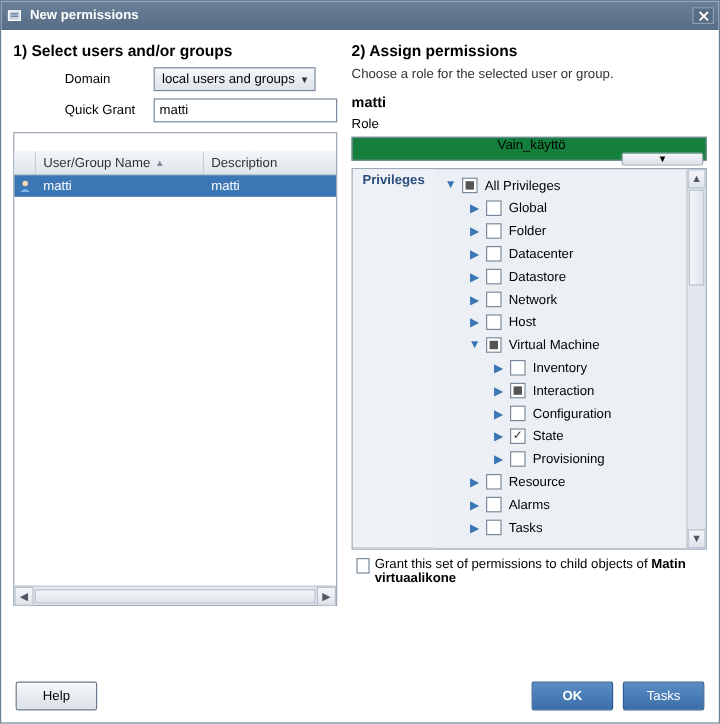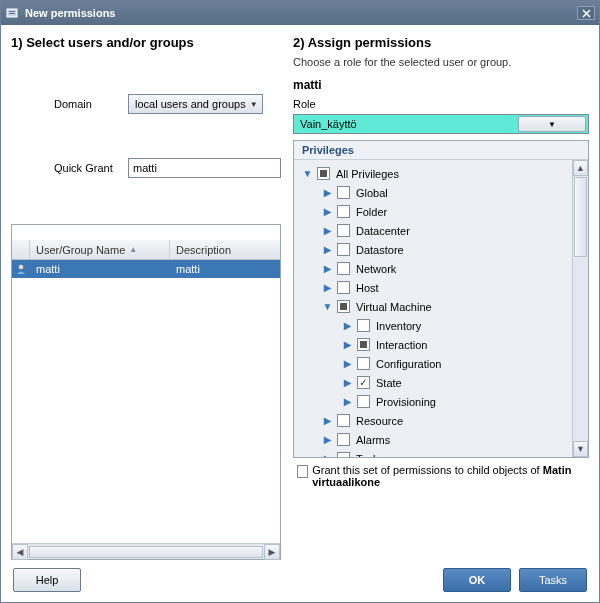--- a/index.html
+++ b/index.html
@@ -3,21 +3,21 @@
 <meta charset="utf-8">
 <style>
 * { box-sizing: border-box; margin: 0; padding: 0; font-family: Arial, sans-serif; font-size: 11px; }
 body { width: 600px; height: 603px; background: #fff; border: 1px solid #6b8098; overflow: hidden; }
 
 .titlebar { background: linear-gradient(to bottom, #6b8098 0%, #566d86 100%); height: 22px; color: #fff; display: flex; align-items: center; padding: 12px 4px; font-size: 11px; font-weight: bold; }
 .titlebar .app-icon { width: 14px; height: 14px; margin-right: 6px; display: inline-flex; align-items: center; justify-content: center; }
 .titlebar .close { margin-left: auto; width: 18px; height: 14px; background: #576d86; border: 1px solid #8ea0b4; display: flex; align-items: center; justify-content: center; cursor: pointer; }
 
 .body { display: flex; padding: 10px 10px 0 10px; height: 535px; }
-.left { width: 282px; padding-right: 12px; display: flex; flex-direction: column; gap: 38px; }
+.left { width: 282px; padding-right: 12px; display: flex; flex-direction: column; }
 .right { flex: 1; display: flex; flex-direction: column; }
 
 .step-head { font-weight: bold; font-size: 13px; margin-bottom: 6px; }
 .subhead { color: #333; margin-bottom: 8px; font-size: 11px; }
 
 .row { display: flex; align-items: center; margin-bottom: 6px; padding-left: 43px; }
 .row .lbl { width: 74px; }
 .dropdown { height: 20px; border: 1px solid #7a8a9c; background: linear-gradient(to bottom,#f7f8fa,#dde3ea); display: flex; align-items: center; padding: 0 4px 0 6px; cursor: pointer; }
 .dropdown .caret { margin-left: 4px; font-size: 8px; color:#333; }
 .text-input { height: 20px; border: 1px solid #7a8a9c; background: #fff; padding: 0 4px; flex: 1; max-width: 170px; }
@@ -35,24 +35,24 @@
 .td2 { width: 140px; padding: 0 6px; }
 .td3 { flex: 1; padding: 0 6px; }
 .user-icon svg { display:block; }
 
 .hscroll { position:absolute; left:0; right:0; bottom:0; height:16px; background:#e4e8ee; border-top:1px solid #c0c8d1; display:flex; align-items:center; }
 .hscroll .arrow { width:16px; height:16px; display:flex;align-items:center;justify-content:center;color:#556; background:linear-gradient(#f4f6f9,#dde3ea); border:1px solid #b7c1cc; font-size:9px; }
 .hscroll .thumb { flex:1; height:12px; margin:0 1px; background:linear-gradient(#f4f6f9,#dde3ea); border:1px solid #b7c1cc; }
 
 .user-title { font-weight: bold; margin: 2px 0 6px; font-size:12px; }
 .role-lbl { margin-bottom: 4px; }
-.role-select { height: 20px; border: 1px solid #7a8a9c; background: #5eead4; display: flex; align-items: center; padding: 0 2px 0 6px; cursor: pointer; }
+.role-select { height: 20px; border: 1px solid #7a8a9c; background: #15803d; display: flex; align-items: center; padding: 0 2px 0 6px; cursor: pointer; flex-direction: column; }
 .role-select .btn { width: 16px; height: 16px; margin-left:auto; background: linear-gradient(#f4f6f9,#dde3ea); border:1px solid #9aa7b5; display:flex;align-items:center;justify-content:center; font-size:8px; }
 
-.priv-box { margin-top: 6px; border: 1px solid #9aa7b5; height: 318px; background:#eceff3; display:flex; flex-direction:column; }
+.priv-box { margin-top: 6px; border: 1px solid #9aa7b5; height: 318px; background:#eceff3; display:flex; flex-direction:row; }
 .priv-title { background:#eef1f5; color:#2a4e7d; font-weight:bold; padding:3px 8px; font-size:11px; border-bottom:1px solid #c7cfd8;}
 .tree-wrap { flex:1; display:flex; overflow:hidden; }
 .tree { flex:1; overflow:hidden; padding:4px 0; }
 .vscroll { width:16px; background:#e4e8ee; border-left:1px solid #c0c8d1; display:flex; flex-direction:column; }
 .vscroll .arrow { height:16px; background:linear-gradient(#f4f6f9,#dde3ea); border:1px solid #b7c1cc; display:flex;align-items:center;justify-content:center;font-size:9px;color:#556; }
 .vscroll .thumb { flex:0 0 80px; margin:1px; background:linear-gradient(to right,#f4f6f9,#dde3ea); border:1px solid #b7c1cc; }
 .vscroll .track { flex:1; }
 
 .node { display:flex; align-items:center; height:19px; padding-left:8px; }
 .expander { width:11px; color:#3b76b5; font-size:10px; display:flex; justify-content:center; cursor:pointer;}

